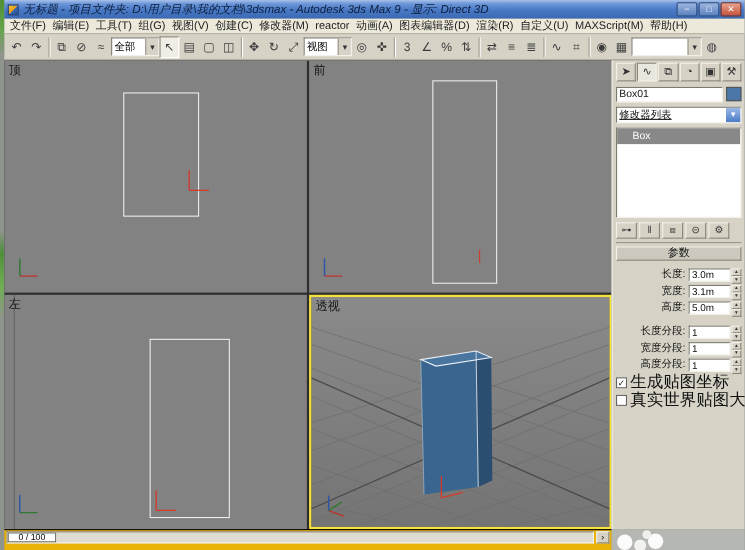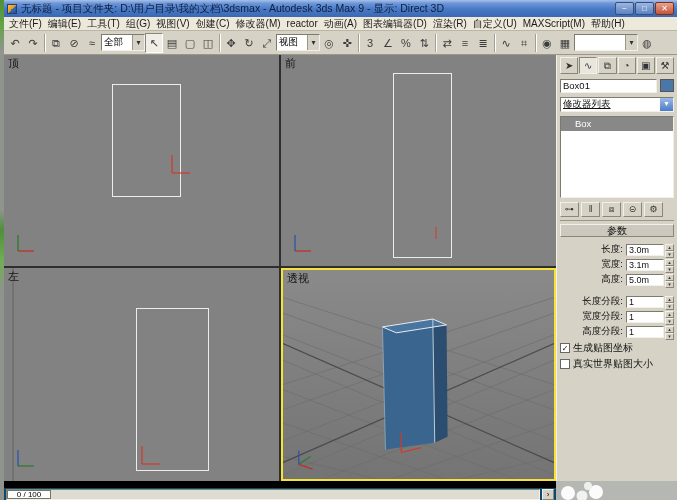--- a/index.html
+++ b/index.html
@@ -5,21 +5,21 @@
   *{margin:0;padding:0;box-sizing:border-box;font-family:"Liberation Sans","DejaVu Sans",sans-serif;}
   button{border:none;background:none;font:inherit;cursor:default;}
   .screen{position:relative;width:677px;height:500px;background:#8f948f;overflow:hidden;}
   .desktop-left{position:absolute;left:0;top:0;width:4px;height:500px;
     background:linear-gradient(180deg,#4f9038 0%,#63a449 5%,#8f948c 10%,#8f948c 42%,#4f8f3a 46%,#6fae52 52%,#8f948c 58%,#8f948c 100%);}
   .titlebar{position:absolute;left:4px;top:0;width:673px;height:17px;
     background:linear-gradient(180deg,#a8c0e8 0%,#6c96d8 20%,#4878c4 55%,#3b69b4 100%);
     display:flex;align-items:center;padding:0 3px;gap:4px;}
   .app-icon{width:10px;height:10px;flex:none;border:1px solid #24406e;
     background:linear-gradient(135deg,#f7c531 0%,#e89a1f 50%,#3a6db5 50%,#2a4f8f 100%);}
-  .title-text{font-size:10.5px;color:#0c1f3f;white-space:nowrap;overflow:hidden;flex:1;}
+  .title-text{font-size:10.5px;color:#0c1f3f;white-space:nowrap;overflow:hidden;flex:1;font-style:italic;}
   .win-btns{display:flex;gap:1px;flex:none;}
   .win-btn{width:19px;height:13px;font-size:8px;line-height:11px;text-align:center;color:#fff;
     background:linear-gradient(180deg,#9eb6de,#5b82c0);border:1px solid #33517e;border-radius:2px;}
   .win-btn.close{background:linear-gradient(180deg,#e8a28e,#c4543a);border-color:#7e2f1c;}
   .menubar{position:absolute;left:4px;top:17px;width:673px;height:14px;background:#ece9da;
     border-bottom:1px solid #b9b6a7;display:flex;align-items:center;padding-left:2px;overflow:hidden;}
   .menu-item{font-size:10px;color:#1a1a1a;padding:0 3px;line-height:14px;white-space:nowrap;}
   .toolbar{position:absolute;left:4px;top:31px;width:673px;height:24px;background:#d6d2c6;
     border-bottom:1px solid #9a968a;display:flex;align-items:center;padding:0 2px;overflow:hidden;}
   .tb-btn{flex:none;width:18px;height:20px;font-size:11px;line-height:18px;text-align:center;color:#3c3c3c;}
@@ -68,23 +68,23 @@
   .param-row{display:flex;align-items:center;height:13px;margin-bottom:2px;}
   .param-label{flex:1;text-align:right;padding-right:3px;font-size:9.5px;white-space:nowrap;}
   .param-input{flex:none;width:38px;height:12px;background:#fff;border:1px solid;
     border-color:#7d7a6e #f2f0e8 #f2f0e8 #7d7a6e;font-size:9px;line-height:10px;padding-left:2px;}
   .spinner{flex:none;width:9px;height:12px;display:flex;flex-direction:column;margin-left:1px;}
   .spinner i{flex:1;font-style:normal;font-size:5px;line-height:5px;text-align:center;background:#d6d2c6;color:#333;
     border:1px solid;border-color:#f2f0e8 #8a8678 #8a8678 #f2f0e8;}
   .group-gap{margin-top:9px;}
   .cb-row{display:flex;align-items:center;gap:3px;height:13px;margin-top:3px;}
   .cb{flex:none;width:10px;height:10px;background:#fff;border:1px solid #666;font-size:8px;line-height:9px;text-align:center;color:#111;}
-  .cb-label{font-size:10px;white-space:nowrap;}
-  .bottom-strip{position:absolute;left:4px;top:481px;width:552px;height:19px;background:#0c4a6e;
-    border-top:7px solid #000000;padding:1px 2px;display:flex;align-items:flex-start;gap:2px;}
+  .cb-label{font-size:15px;white-space:nowrap;}
+  .bottom-strip{position:absolute;left:4px;top:481px;width:552px;height:19px;background:#eab308;
+    border-top:1px solid #000000;padding:1px 2px;display:flex;align-items:flex-start;gap:2px;}
   .ts-rail{flex:1;height:11px;background:#dedbd1;border:1px solid;border-color:#8a8678 #f2f0e8 #f2f0e8 #8a8678;position:relative;}
   .ts-handle{position:absolute;left:0;top:0;width:44px;height:9px;background:#fdfdfd;border:1px solid #77746a;
     font-size:8px;line-height:8px;text-align:center;}
   .ts-next{flex:none;width:12px;height:11px;background:#d6d2c6;font-size:8px;line-height:9px;text-align:center;
     border:1px solid;border-color:#f2f0e8 #8a8678 #8a8678 #f2f0e8;}
   .wallpaper-corner{position:absolute;left:556px;top:481px;width:121px;height:19px;background:#b4b7b2;}
 </style>
 </head>
 <body>
 

